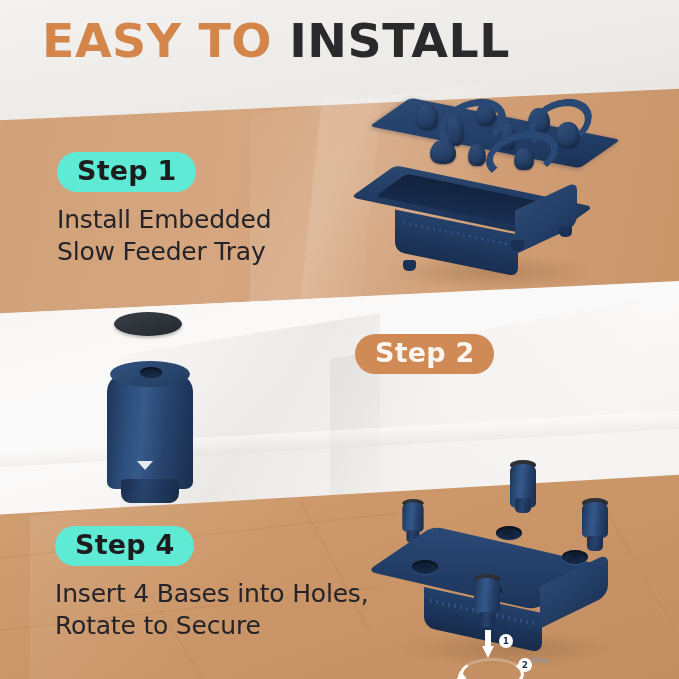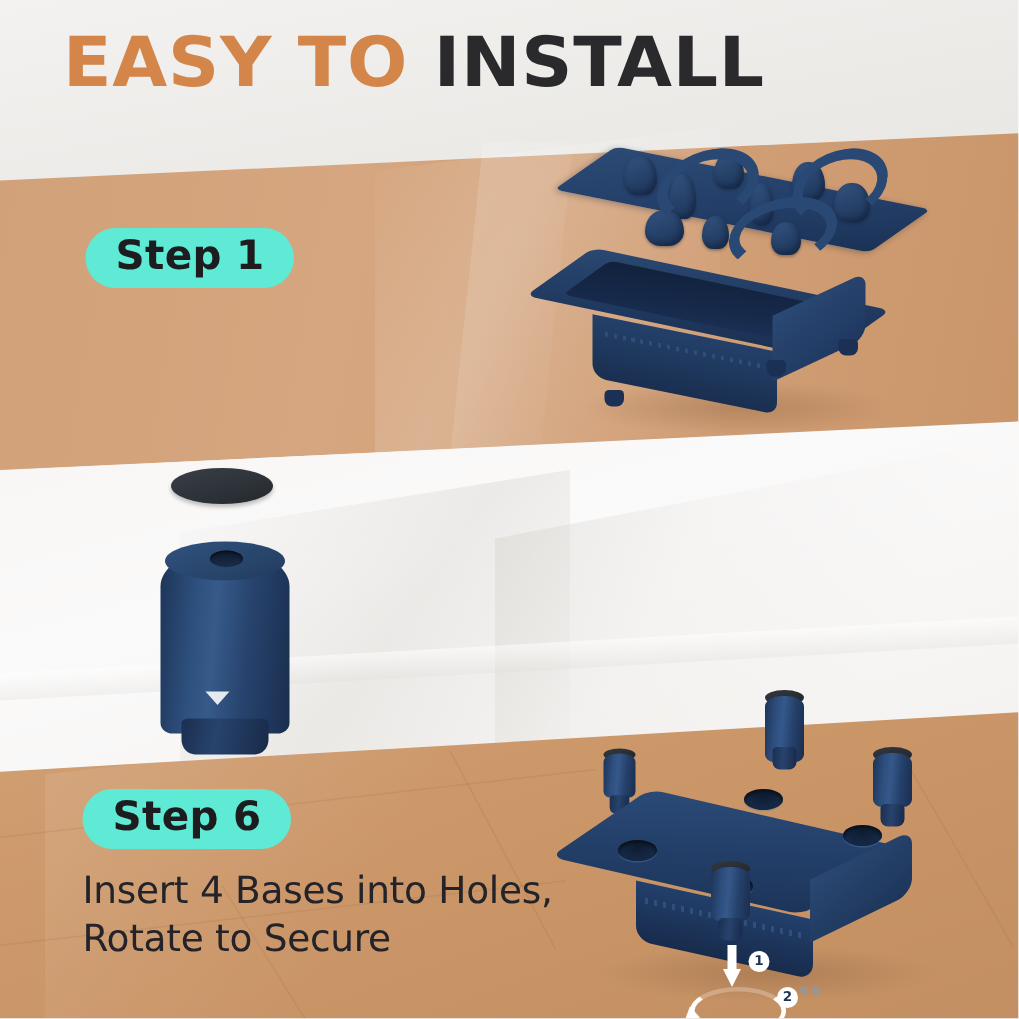--- a/index.html
+++ b/index.html
@@ -379,20 +379,22 @@
   <div class="plank" style="left:148px; top:590px; width:120px; transform: rotate(58deg);"></div>
   <div class="plank" style="left:300px; top:500px; width:150px; transform: rotate(62deg);"></div>
   <div class="plank" style="left:600px; top:500px; width:150px; transform: rotate(60deg);"></div>
 
   <div class="title">
     <span class="t-orange">EASY TO </span><span class="t-dark">INSTALL</span>
   </div>
 
   <div class="step-block" id="step1-block">
     <div class="badge light">Step 1</div>
+    <div class="caption on-tan">Install Embedded
+Slow Feeder Tray</div>
   </div>
 
   <div id="art-step1">
     <div class="shadow-blob" style="left:18px; top:158px; width:210px; height:36px;"></div>
 
     <div class="s1-insert"></div>
     <div class="s1-nub" style="left:48px; top:8px; width:22px; height:26px;"></div>
     <div class="s1-nub" style="left:78px; top:20px; width:18px; height:30px;"></div>
     <div class="s1-nub" style="left:108px; top:6px; width:20px; height:24px;"></div>
     <div class="s1-nub" style="left:132px; top:26px; width:16px; height:28px;"></div>
@@ -411,35 +413,36 @@
       <div class="s1-bowl-front"></div>
       <div class="s1-bowl-side"></div>
       <div class="s1-ridges"></div>
       <div class="s1-foot" style="left:30px; top:92px;"></div>
       <div class="s1-foot" style="left:138px; top:72px;"></div>
       <div class="s1-foot" style="left:186px; top:58px;"></div>
     </div>
   </div>
 
   <div class="step-block" id="step2-block">
+    <div class="badge orange">Step 2</div>
   </div>
 
   <div id="art-step2">
     <div class="s2-pad"></div>
     <div class="s2-base">
       <div class="s2-body"></div>
       <div class="s2-top"></div>
       <div class="s2-hole"></div>
       <div class="s2-collar"></div>
       <div class="s2-tri"></div>
     </div>
   </div>
 
   <div class="step-block" id="step3-block">
-    <div class="badge light">Step 6</div>
+    <div class="badge light">Step 4</div>
     <div class="caption on-tan">Insert 4 Bases into Holes,
 Rotate to Secure</div>
   </div>
 
   <div id="art-step3">
     <div class="shadow-blob" style="left:18px; top:178px; width:230px; height:38px;"></div>
 
     <div class="s3-peg small" style="left:18px; top:42px;">
       <div class="cap"></div>
       <div class="stem"></div>

